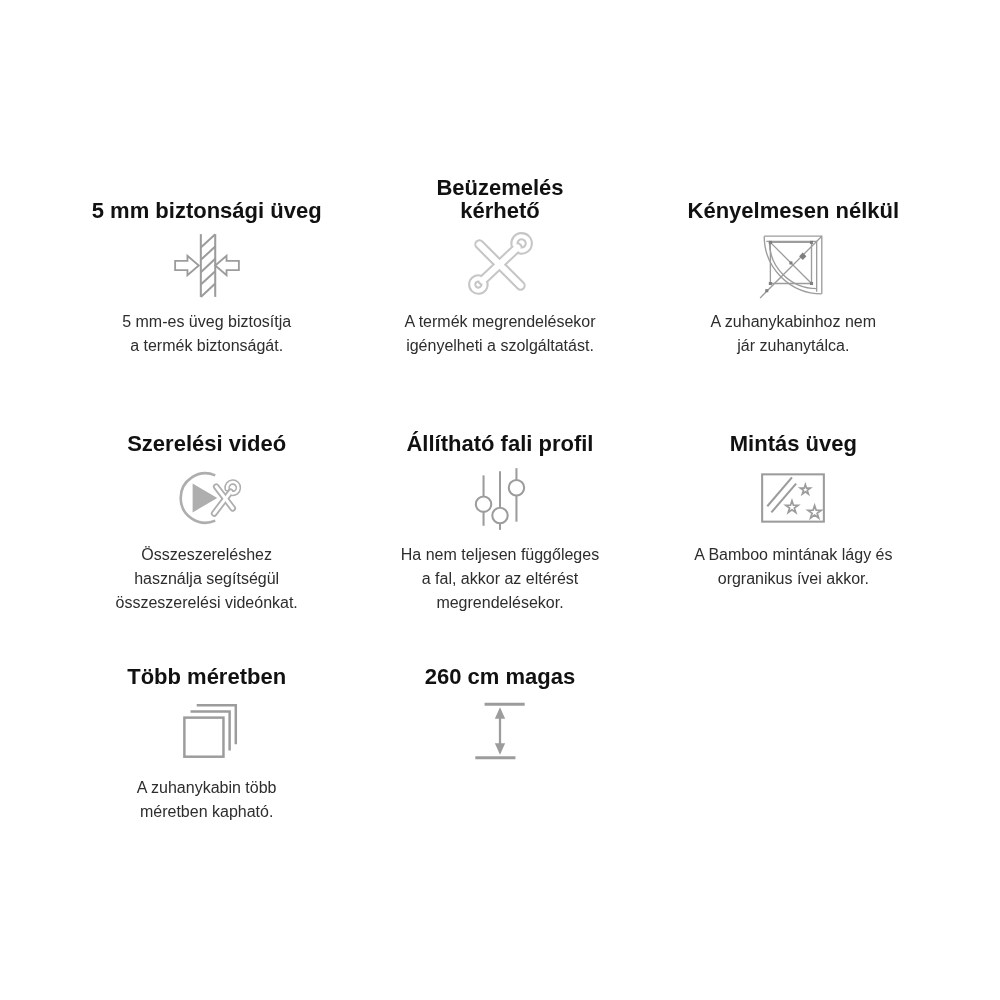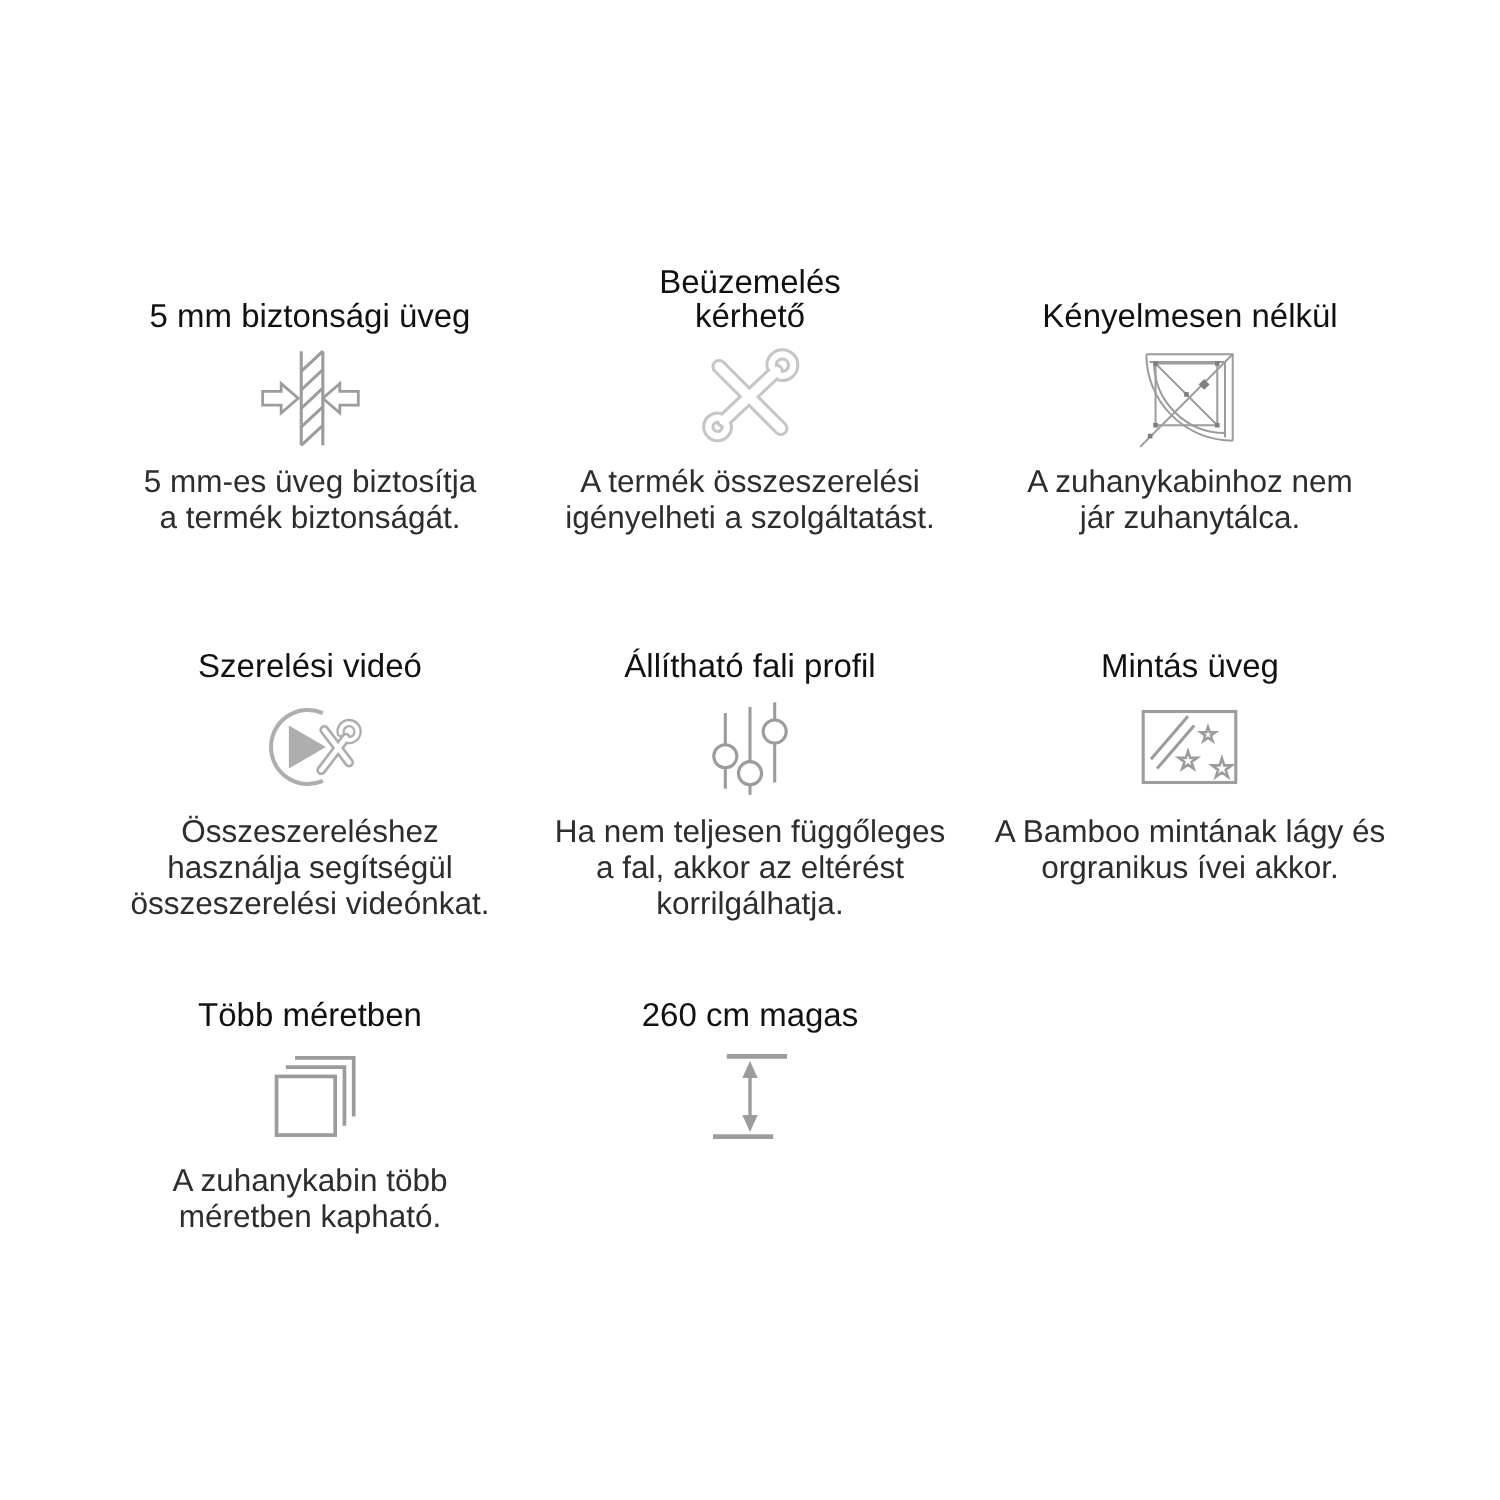--- a/index.html
+++ b/index.html
@@ -20,32 +20,32 @@
     height: 233px;
     text-align: center;
   }
   .feature-title {
     min-height: 54px;
     display: flex;
     align-items: flex-end;
     justify-content: center;
     font-size: 22px;
     line-height: 23px;
-    font-weight: normal;
+    font-weight: bold;
     color: var(--title-text, #111111);
     white-space: pre-line;
   }
   .feature-icon {
     height: 86px;
     display: flex;
     align-items: center;
     justify-content: center;
   }
   .feature-desc {
-    font-size: 21px;
+    font-size: 16px;
     line-height: 24px;
     color: var(--body-text, #2d2d2d);
     white-space: pre-line;
     margin: 2px -24px 0;
   }
   svg .st-main  { stroke: var(--icon-stroke, #9c9c9c); fill: none; }
   svg .st-light { stroke: var(--icon-light, #c6c6c6);  fill: none; }
   svg .st-mid   { stroke: var(--icon-mid, #aeaeae);    fill: none; }
   svg .st-white { stroke: #ffffff; fill: none; }
   svg .fl-main  { fill: var(--icon-stroke, #9c9c9c); stroke: none; }
@@ -93,21 +93,21 @@
           <path stroke-width="8" d="M54.8 20.9 A7 7 0 1 0 49.1 15.2"></path>
         </g>
         <g class="st-white" stroke-linecap="round">
           <path stroke-width="6" d="M15 15 L55 55"></path>
           <path stroke-width="6" d="M18 50 L52 18"></path>
           <path stroke-width="4" d="M19.9 53 A6 6 0 1 1 15 48.1"></path>
           <path stroke-width="4" d="M54.8 20.9 A7 7 0 1 0 49.1 15.2"></path>
         </g>
       </svg>
     </div>
-    <div class="feature-desc">A termék összeszerelési
+    <div class="feature-desc">A termék megrendelésekor
 igényelheti a szolgáltatást.</div>
   </div>
 
   <div class="feature">
     <div class="feature-title">Kényelmesen nélkül</div>
     <div class="feature-icon">
       <svg width="72" height="72" viewBox="0 0 70 70">
         <g class="st-main" stroke-width="1.3">
           <path d="M7 7 H63 V63"></path>
           <path d="M9 12 H58 V61"></path>
@@ -164,21 +164,21 @@
           <line x1="35" y1="9" x2="35" y2="66"></line>
           <line x1="51" y1="6" x2="51" y2="58"></line>
           <circle class="fl-white" cx="19" cy="41" r="7.5" stroke="inherit"></circle>
           <circle class="fl-white" cx="35" cy="52" r="7.5"></circle>
           <circle class="fl-white" cx="51" cy="25" r="7.5"></circle>
         </g>
       </svg>
     </div>
     <div class="feature-desc">Ha nem teljesen függőleges
 a fal, akkor az eltérést
-korrilgálhatja.</div>
+megrendelésekor.</div>
   </div>
 
   <div class="feature">
     <div class="feature-title">Mintás üveg</div>
     <div class="feature-icon">
       <svg width="72" height="72" viewBox="0 0 70 70">
         <defs>
           <path id="star5" d="M0 -6 L1.35 -1.86 L5.71 -1.85 L2.19 0.71 L3.53 4.85 L0 2.3 L-3.53 4.85 L-2.19 0.71 L-5.71 -1.85 L-1.35 -1.86 Z"></path>
         </defs>
         <g class="st-main">

